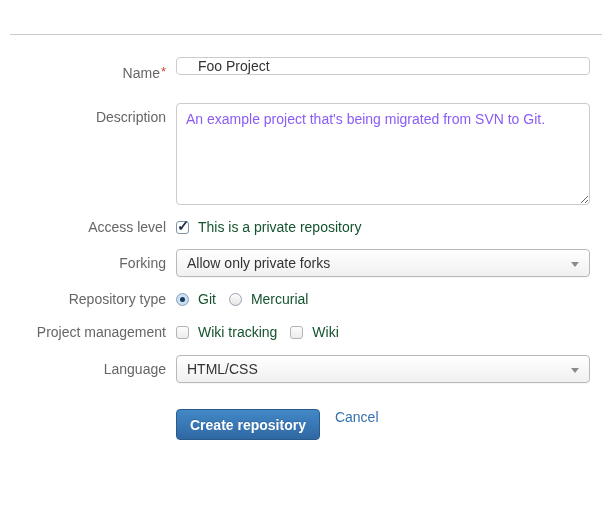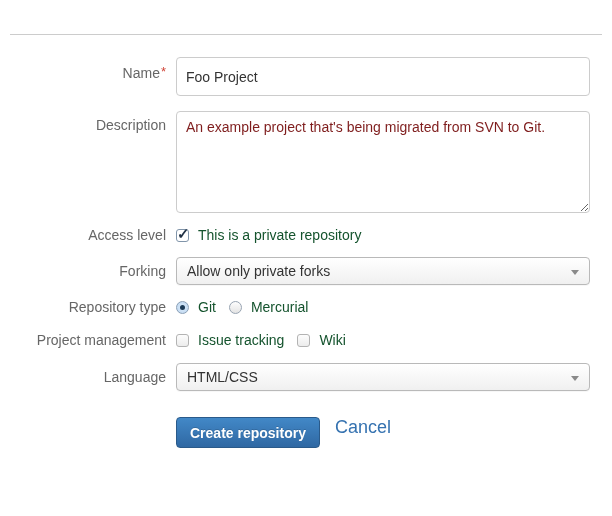--- a/index.html
+++ b/index.html
@@ -24,27 +24,27 @@
   .field-label {
     width:166px; flex-shrink:0; text-align:right; padding-right:10px;
     font-size:14px; color:#666; line-height:30px;
   }
   .field-label .required { color:#d04437; font-size:13px; vertical-align:2px; padding-left:1px; }
   .form-row.top-label .field-label { line-height:18px; padding-top:5px; }
   .form-row.option-row .field-label { line-height:15px; padding-top:1px; }
   .form-row.select-row .field-label { line-height:28px; }
 
   .text-input {
-    width:414px; height:39px; border:1px solid #ccc; border-radius:4px;
-    padding:0 9px; font-size:14px; color:#333;
+    width:414px; height:18px; border:1px solid #ccc; border-radius:4px;
+    padding:0 21px; font-size:14px; color:#333;
     font-family:"Liberation Sans", sans-serif; outline:none;
   }
   .textarea {
     width:414px; height:102px; border:1px solid #ccc; border-radius:4px;
-    padding:6px 9px; font-size:14px; color:#7f1d1d; line-height:18px;
+    padding:6px 9px; font-size:14px; color:#8b5cf6; line-height:18px;
     font-family:"Liberation Sans", sans-serif; outline:none; resize:both;
   }
 
   .option-stack { display:flex; flex-direction:row; gap:13px; }
   .option { display:flex; align-items:center; cursor:default; }
   .option-label { font-size:14px; color:#14532d; margin-left:9px; line-height:15px; }
 
   .checkbox {
     position:relative; width:13px; height:13px; flex-shrink:0;
     border:1px solid #b3b3b3; border-radius:3px;
@@ -86,21 +86,21 @@
 
   .actions { display:flex; align-items:flex-start; }
   .primary-button {
     height:31px; padding:0 13px; border:1px solid #2a5a8a; border-radius:4px;
     background:linear-gradient(#4288c7,#2f68a3);
     color:#fff; font-size:14px; font-weight:bold;
     font-family:"Liberation Sans", sans-serif; cursor:pointer;
     text-shadow:0 -1px 0 rgba(0,0,0,0.15);
   }
   .cancel-link {
-    margin-left:15px; font-size:18px; color:#3572b0; text-decoration:none;
+    margin-left:15px; font-size:14px; color:#3572b0; text-decoration:none;
   }
 
   .mb-desc { margin-bottom:14px; }
   .mb-access { margin-bottom:14px; }
   .mb-fork { margin-bottom:14px; }
   .mb-repo { margin-bottom:17px; }
   .mb-pm { margin-bottom:15px; }
   .mb-lang { margin-bottom:26px; }
 </style>
 </head>
@@ -150,21 +150,21 @@
           <span class="option-label">Mercurial</span>
         </div>
       </div>
     </div>
 
     <div class="form-row option-row mb-pm">
       <div class="field-label">Project management</div>
       <div class="option-stack">
         <div class="option">
           <span class="checkbox"></span>
-          <span class="option-label">Issue tracking</span>
+          <span class="option-label">Wiki tracking</span>
         </div>
         <div class="option">
           <span class="checkbox"></span>
           <span class="option-label">Wiki</span>
         </div>
       </div>
     </div>
 
     <div class="form-row select-row mb-lang">
       <div class="field-label">Language</div>

